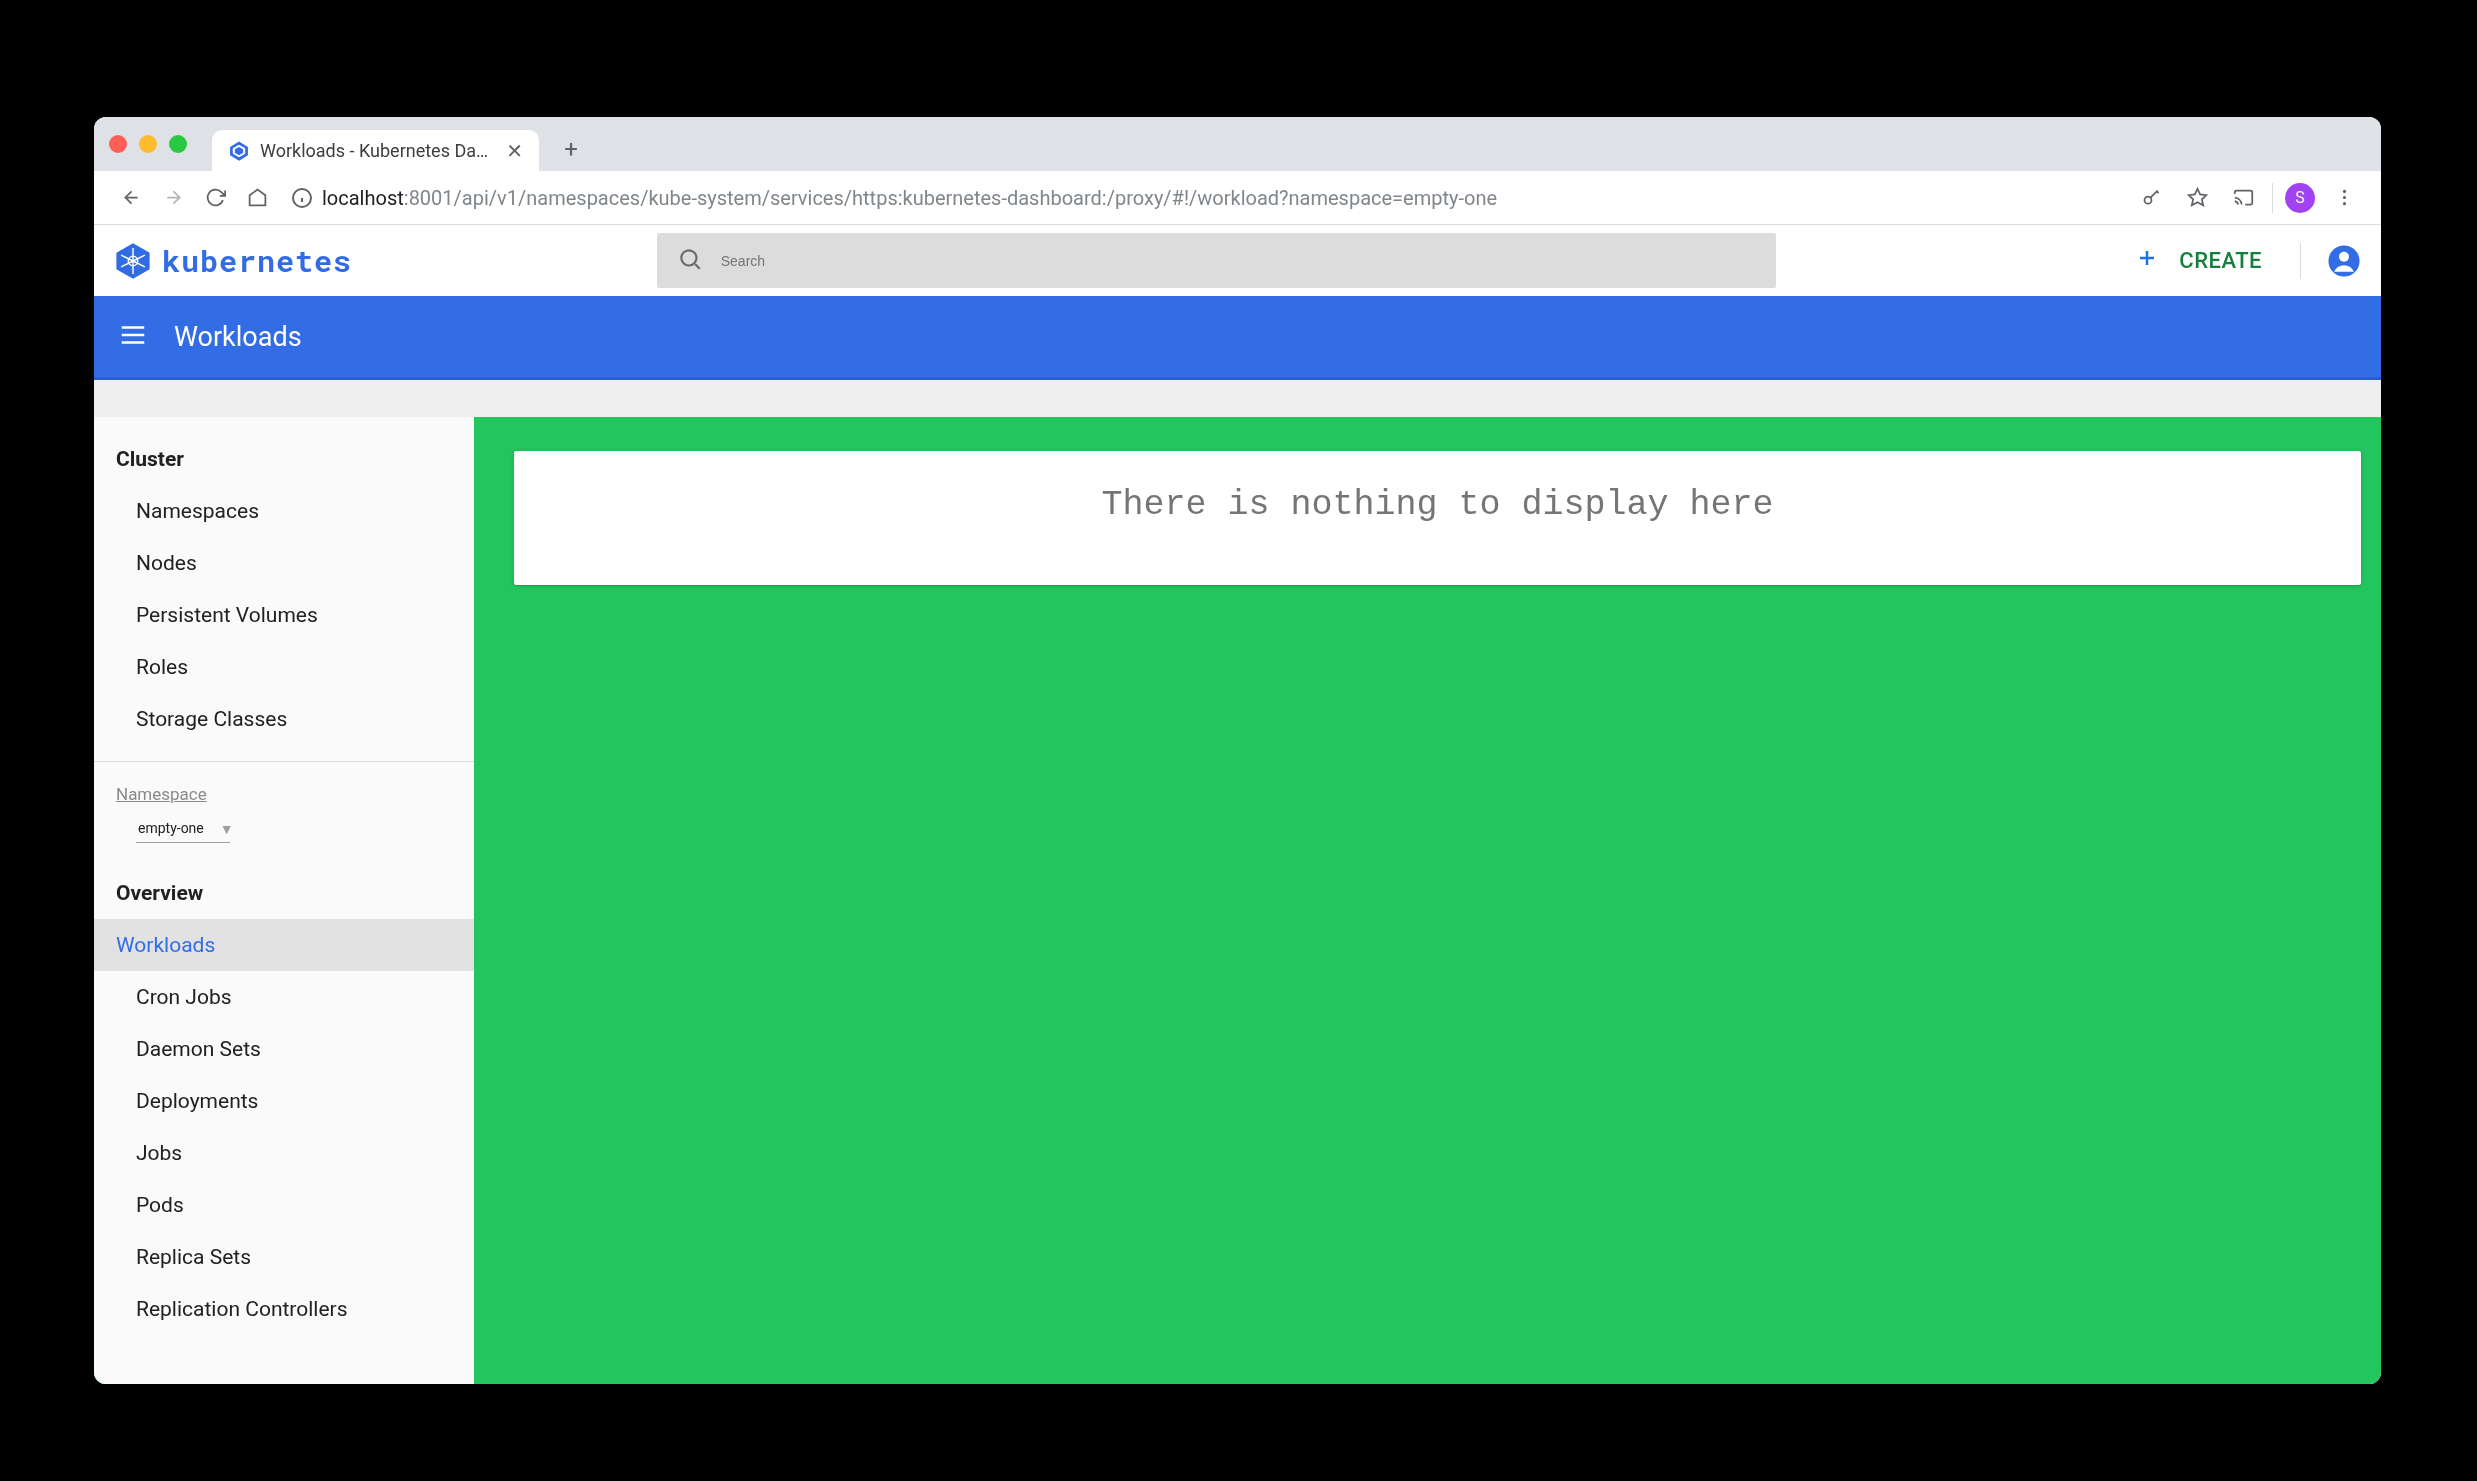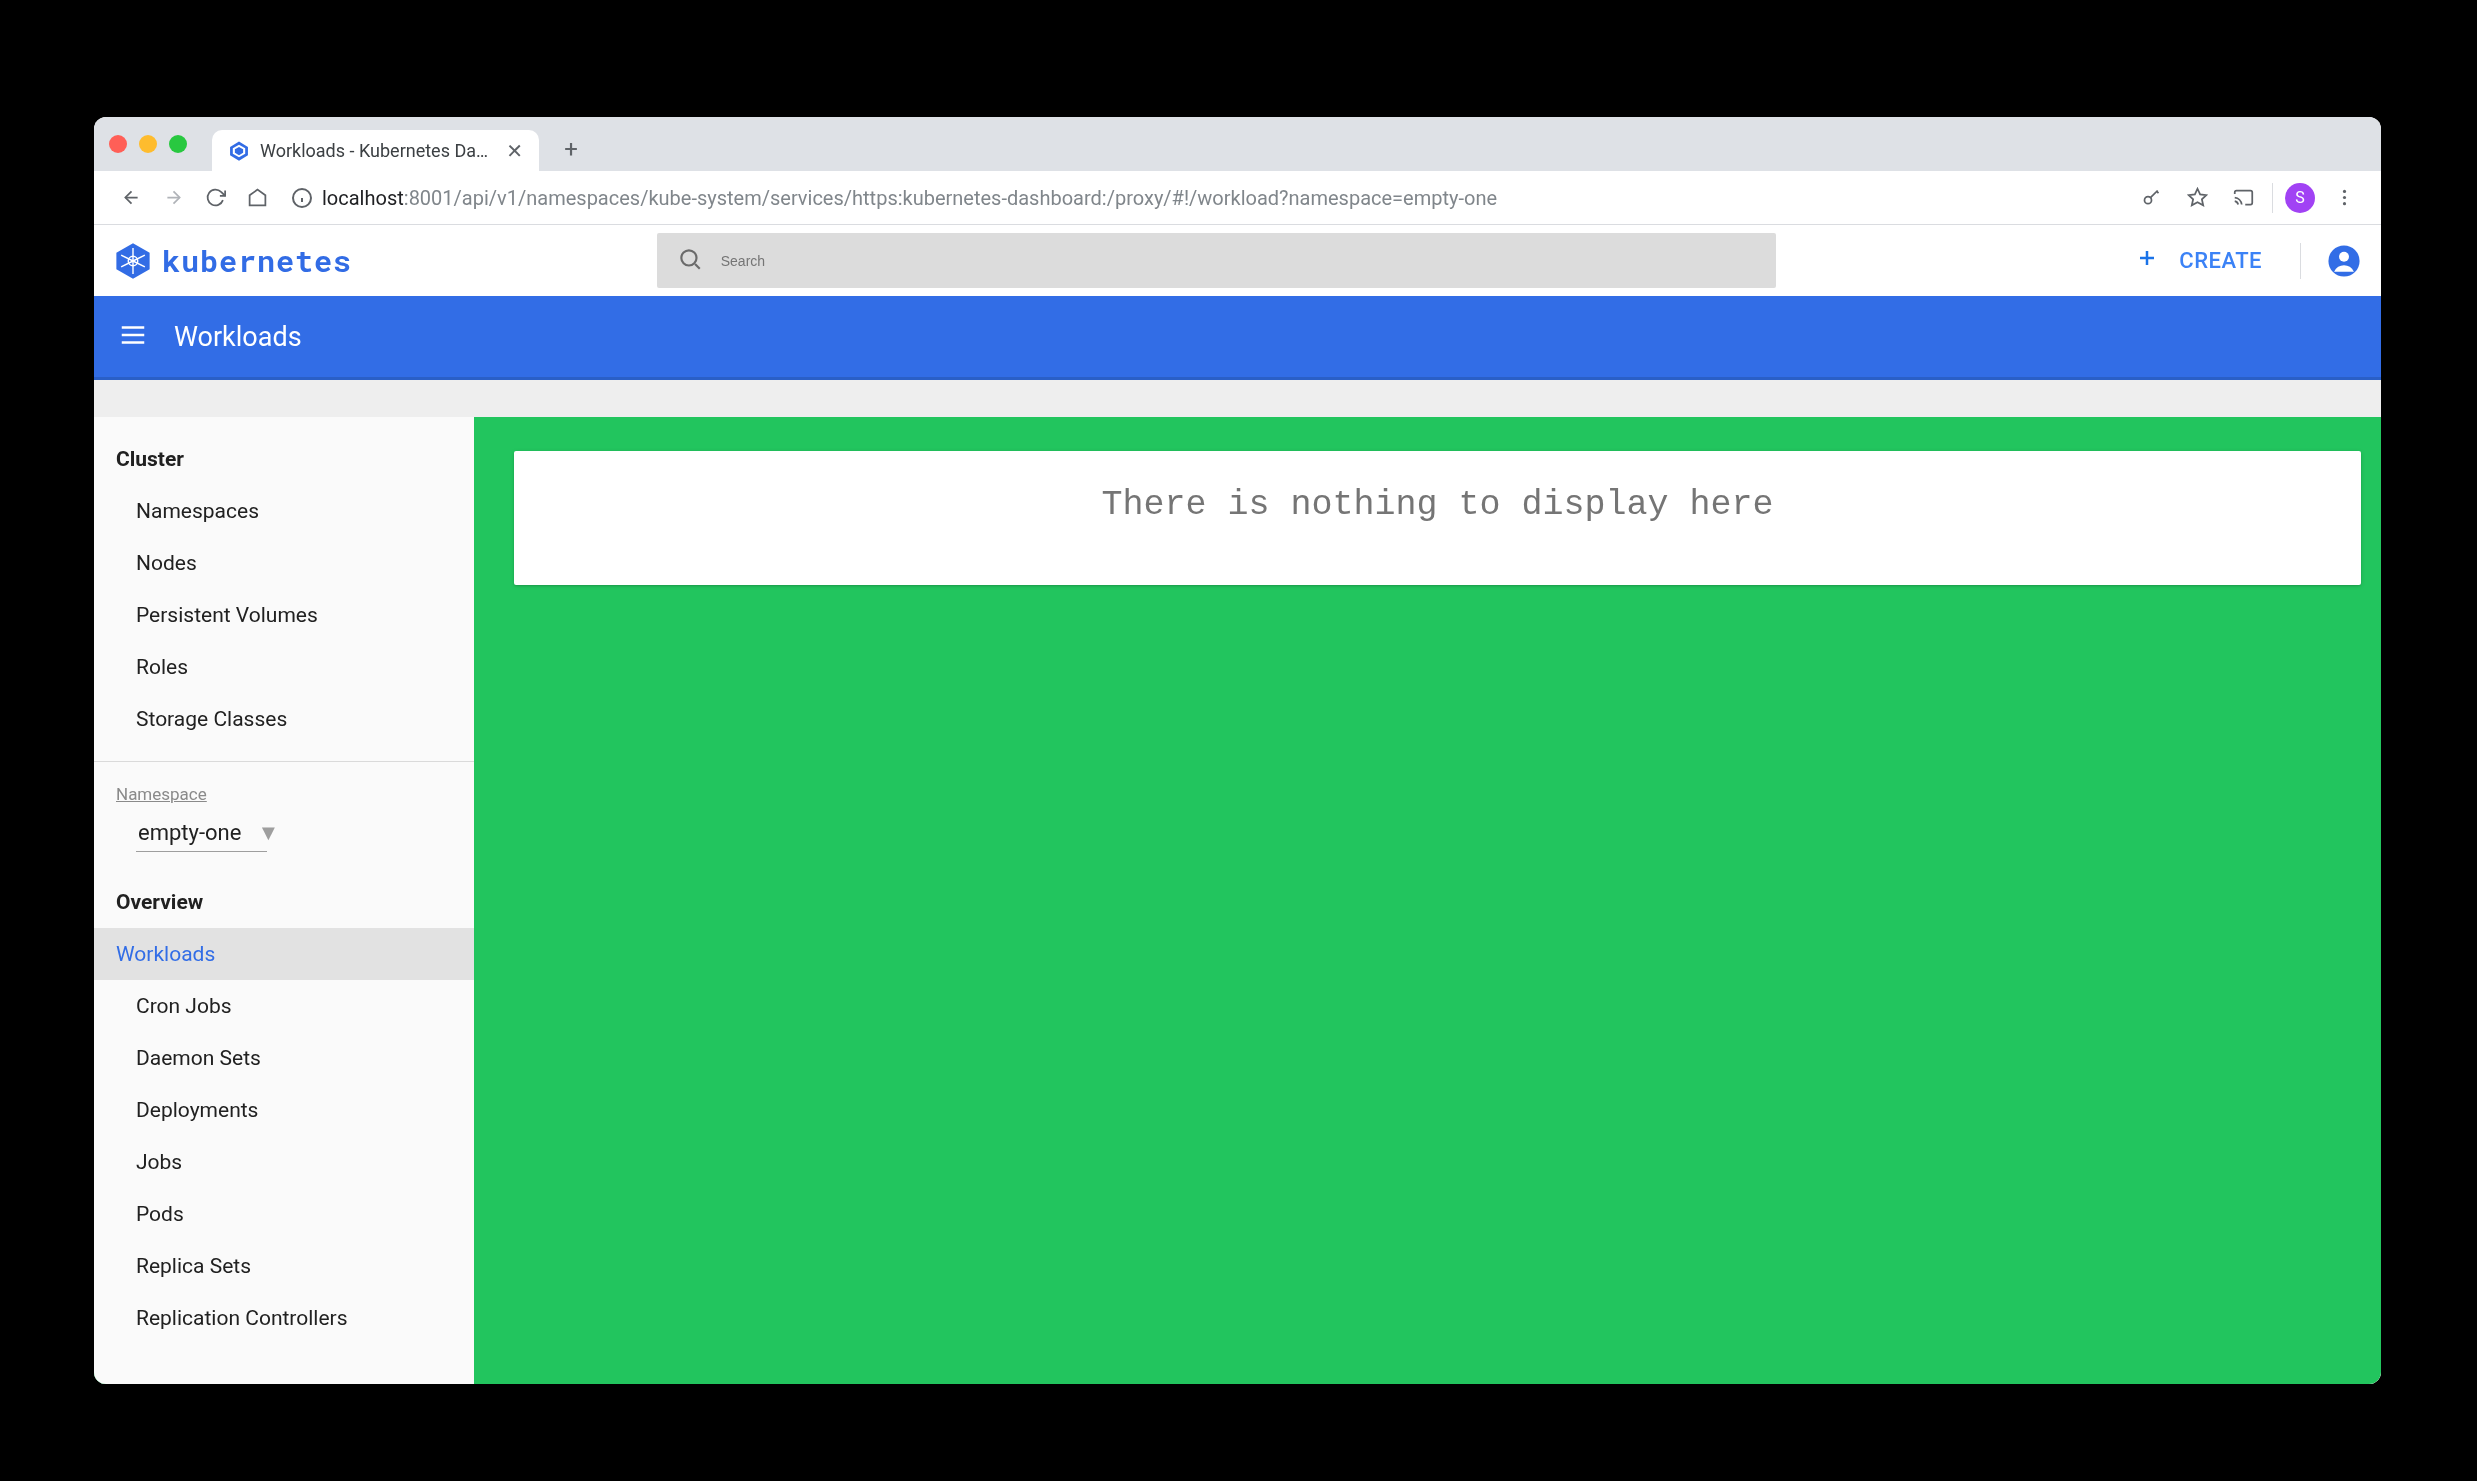--- a/index.html
+++ b/index.html
@@ -108,21 +108,21 @@
     width:1119px;
     display:flex;
     align-items:center;
     padding:0 20px;
     color:#6b6b6b;
     gap:18px;
     border-radius:2px;
   }
   .search-box input{ border:none; background:transparent; font-size:14px; outline:none; width:100%; color:#424242;}
   .search-box input::placeholder{color:#757575;}
-  .create-btn{ display:flex; align-items:center; gap:20px; color:#3b82f6; font-weight:500; font-size:22px; letter-spacing:0.5px; cursor:pointer; padding:0 12px;}
+  .create-btn{ display:flex; align-items:center; gap:20px; color:#15803d; font-weight:500; font-size:22px; letter-spacing:0.5px; cursor:pointer; padding:0 12px;}
   .divider-v{ width:1px; height:36px; background:#dadce0; margin:0 14px;}
   .account-icon{ width:34px;height:34px;display:flex;align-items:center;justify-content:center;color:#1a73e8; cursor:pointer;}
   
   .k8s-subheader{
     height:84px;
     background:#326de6;
     display:flex;
     align-items:center;
     padding:0 24px;
     color:#fff;
@@ -140,21 +140,21 @@
     display:flex;
     flex-direction:column;
     font-size:21px;
     color:#212121;
   }
   .side-section-header{ font-weight:700; padding:30px 22px 14px; font-size:21px;}
   .side-item{ padding:14px 22px 14px 42px; cursor:pointer; }
   .side-item.active{ background:#e2e2e2; color:#326de6; }
   .side-divider{ height:1px; background:#dadada; margin-top:16px;}
   .ns-label{ font-size:17px; color:#8a8a8a; padding:22px 22px 4px;text-decoration:underline; }
-  .ns-select{ display:flex; align-items:center; gap:14px; padding:8px 22px 8px 42px; font-size:22px; color:#212121; cursor:pointer;}
+  .ns-select{ display:flex; align-items:center; gap:14px; padding:8px 22px 8px 42px; font-size:14px; color:#212121; cursor:pointer;}
   .ns-select .val{ border-bottom:1px solid #9e9e9e; padding:4px 26px 6px 2px; display:inline-block;}
   .ns-caret{ color:#9e9e9e; margin-left:-24px; margin-top:-2px;}
   .content{ flex:1; padding:34px 20px 0 40px; }
   .card{
     background:#fff;
     border-radius:2px;
     box-shadow:0 1px 2px rgba(0,0,0,0.15), 0 1px 5px rgba(0,0,0,0.1);
     padding:34px 20px 38px;
     text-align:center;
   }

